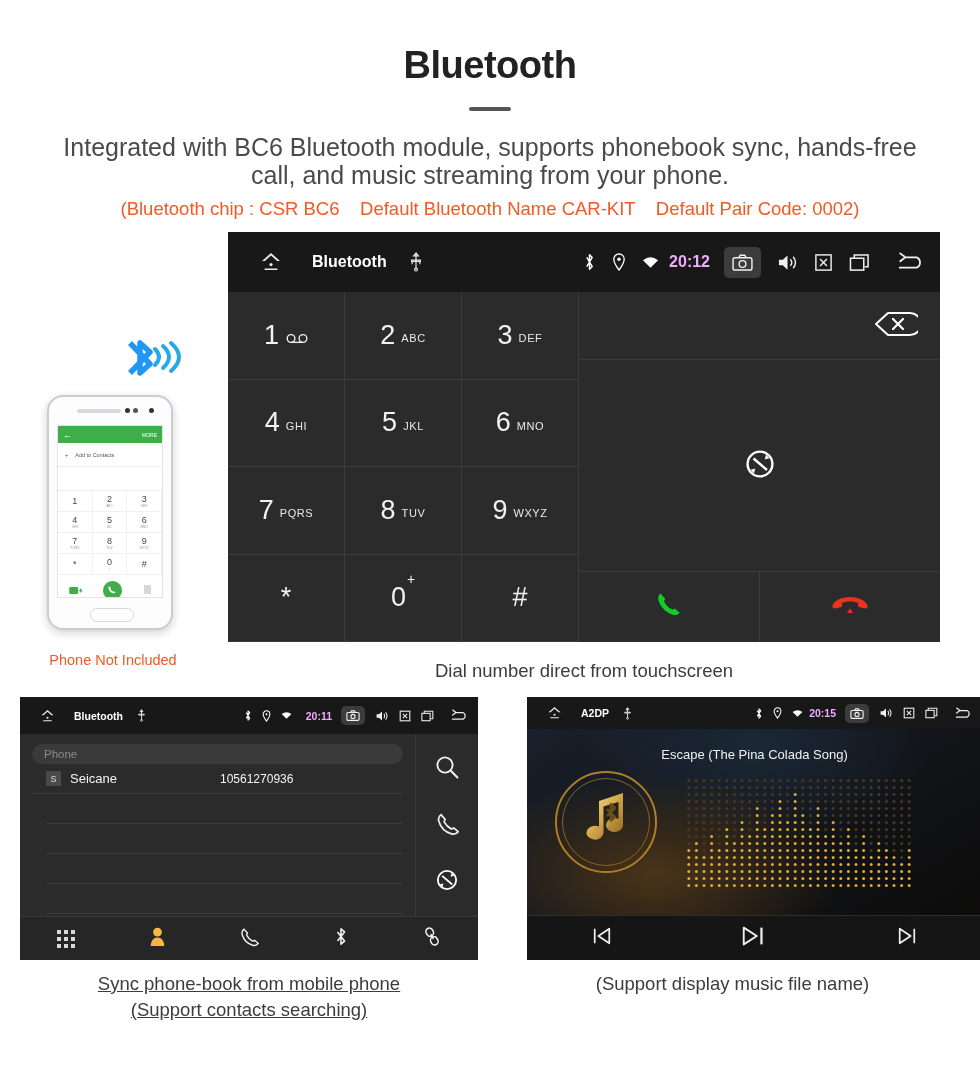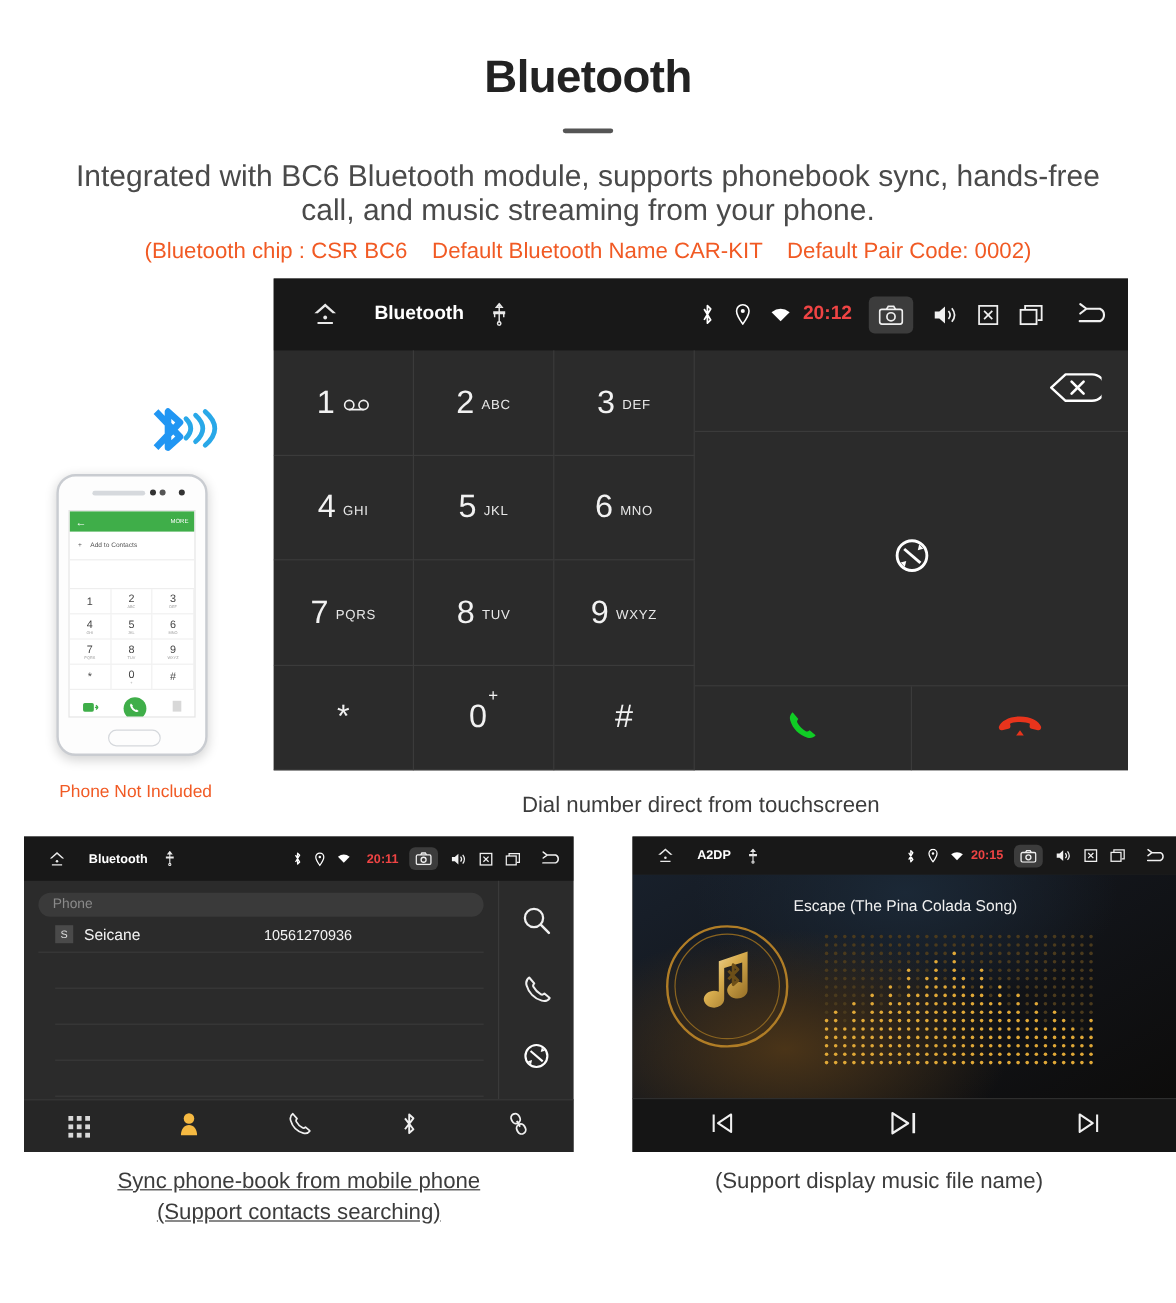--- a/index.html
+++ b/index.html
@@ -45,21 +45,21 @@
   .statusbar {
     background: #181818;
     display: flex; align-items: center;
     width: 100%;
     color: #ffffff;
   }
   .sb-left { display: flex; align-items: center; }
   .sb-title { font-weight: bold; color: #ffffff; }
   .sb-spacer { flex: 1 1 auto; }
   .sb-right { display: flex; align-items: center; }
-  .sb-time { color: #ef4444; font-weight: bold; text-align: right; }
+  .sb-time { color: #f0abfc; font-weight: bold; text-align: right; }
   .sb-ico { display: inline-flex; align-items: center; justify-content: center; }
   .sb-cam-hl { background: #3c3c3c; border-radius: 5px; }
 
   
   #main-screen {
     left: 228px; top: 232px; width: 712px; height: 410px;
   }
   #main-screen .statusbar { height: 60px; padding: 0 14px; }
   #main-screen .sb-title { font-size: 16px; margin-left: 28px; }
   #main-screen .sb-ico { margin-left: 16px; }

